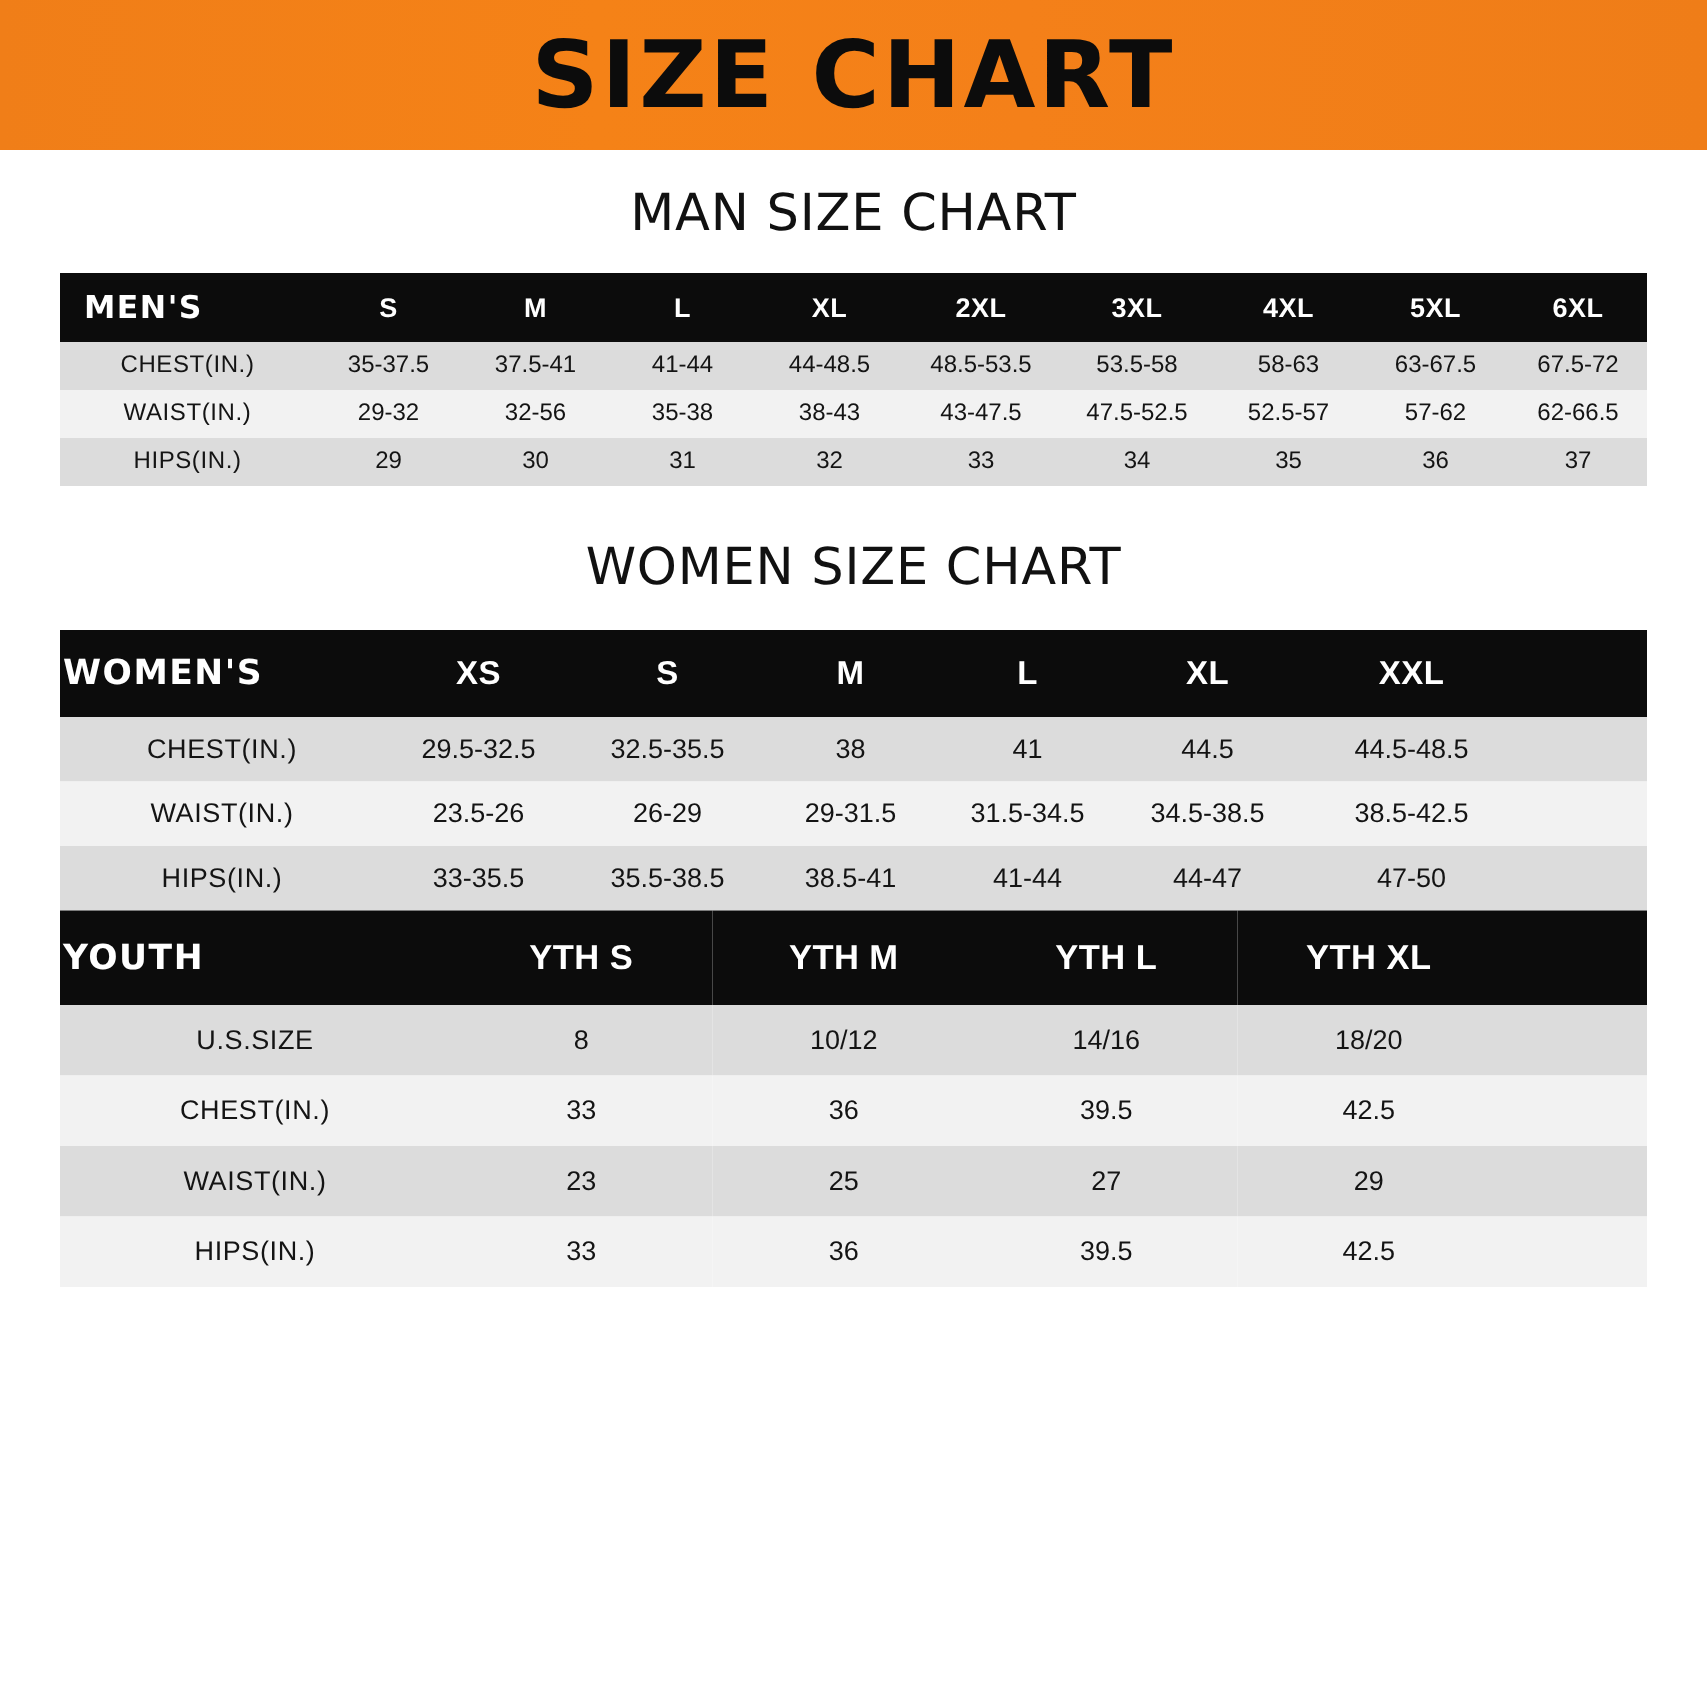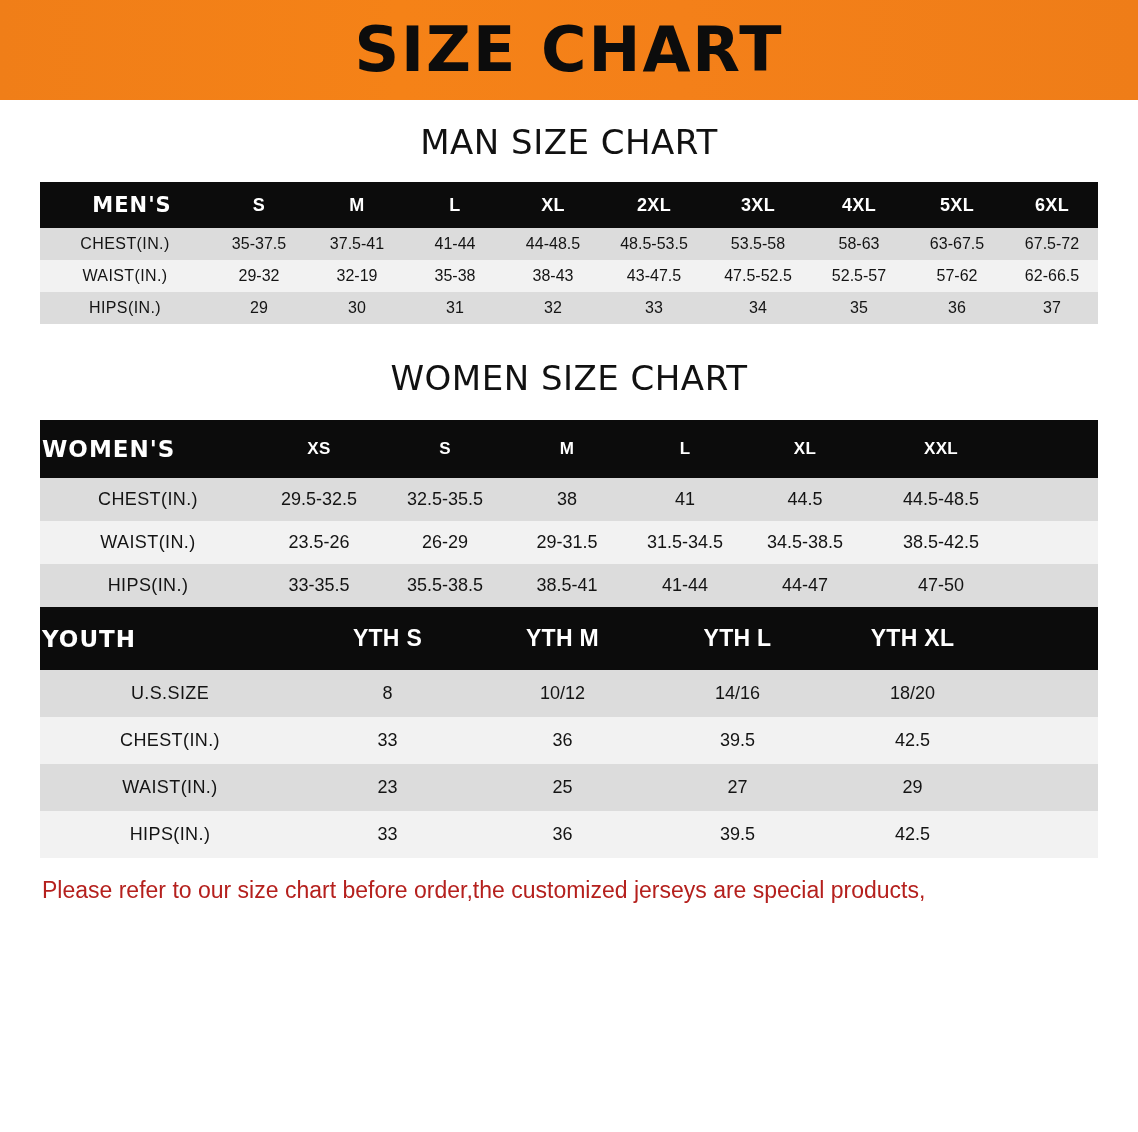--- a/index.html
+++ b/index.html
@@ -105,26 +105,26 @@
   }
   table.size-table tbody td.rowlabel {
     font-size: 17px;
     letter-spacing: 0.4px;
     text-align: center;
   }
   tr.band-dark td { background: #dcdcdc; }
   tr.band-light td { background: #f2f2f2; text-align: center; }
 
   
-  #men-table thead th { font-size: 18px; text-align: center; }
+  #men-table thead th { font-size: 18px; }
   #men-table thead th.rowlabel { font-size: 21px; }
   #men-table tbody td { font-size: 16px; padding: 7px 1px; }
 
   
-  #women-table thead th { font-size: 17px; padding: 16px 2px; }
+  #women-table thead th { font-size: 22px; padding: 16px 2px; }
   #women-table thead th.rowlabel { font-size: 23px; }
   #women-table tbody td { font-size: 18px; padding: 11px 2px; }
 
   
   #youth-table thead th { font-size: 23px; padding: 18px 2px; }
   #youth-table thead th.rowlabel { font-size: 23px; }
   #youth-table tbody td { font-size: 18px; padding: 13px 2px; }
 
   
   .note {
@@ -183,21 +183,21 @@
           <td>44-48.5</td>
           <td>48.5-53.5</td>
           <td>53.5-58</td>
           <td>58-63</td>
           <td>63-67.5</td>
           <td>67.5-72</td>
         </tr>
         <tr class="band-light">
           <td class="rowlabel">WAIST(IN.)</td>
           <td>29-32</td>
-          <td>32-19</td>
+          <td>32-56</td>
           <td>35-38</td>
           <td>38-43</td>
           <td>43-47.5</td>
           <td>47.5-52.5</td>
           <td>52.5-57</td>
           <td>57-62</td>
           <td>62-66.5</td>
         </tr>
         <tr class="band-dark">
           <td class="rowlabel">HIPS(IN.)</td>
@@ -326,16 +326,15 @@
           <td>36</td>
           <td>39.5</td>
           <td>42.5</td>
           <td></td>
         </tr>
       </tbody>
     </table>
   </div>
 
   <div class="note">
-    <div>Please refer to our size chart before order,the customized jerseys are special products,</div>
   </div>
 
 </div>
 
 </body></html>

